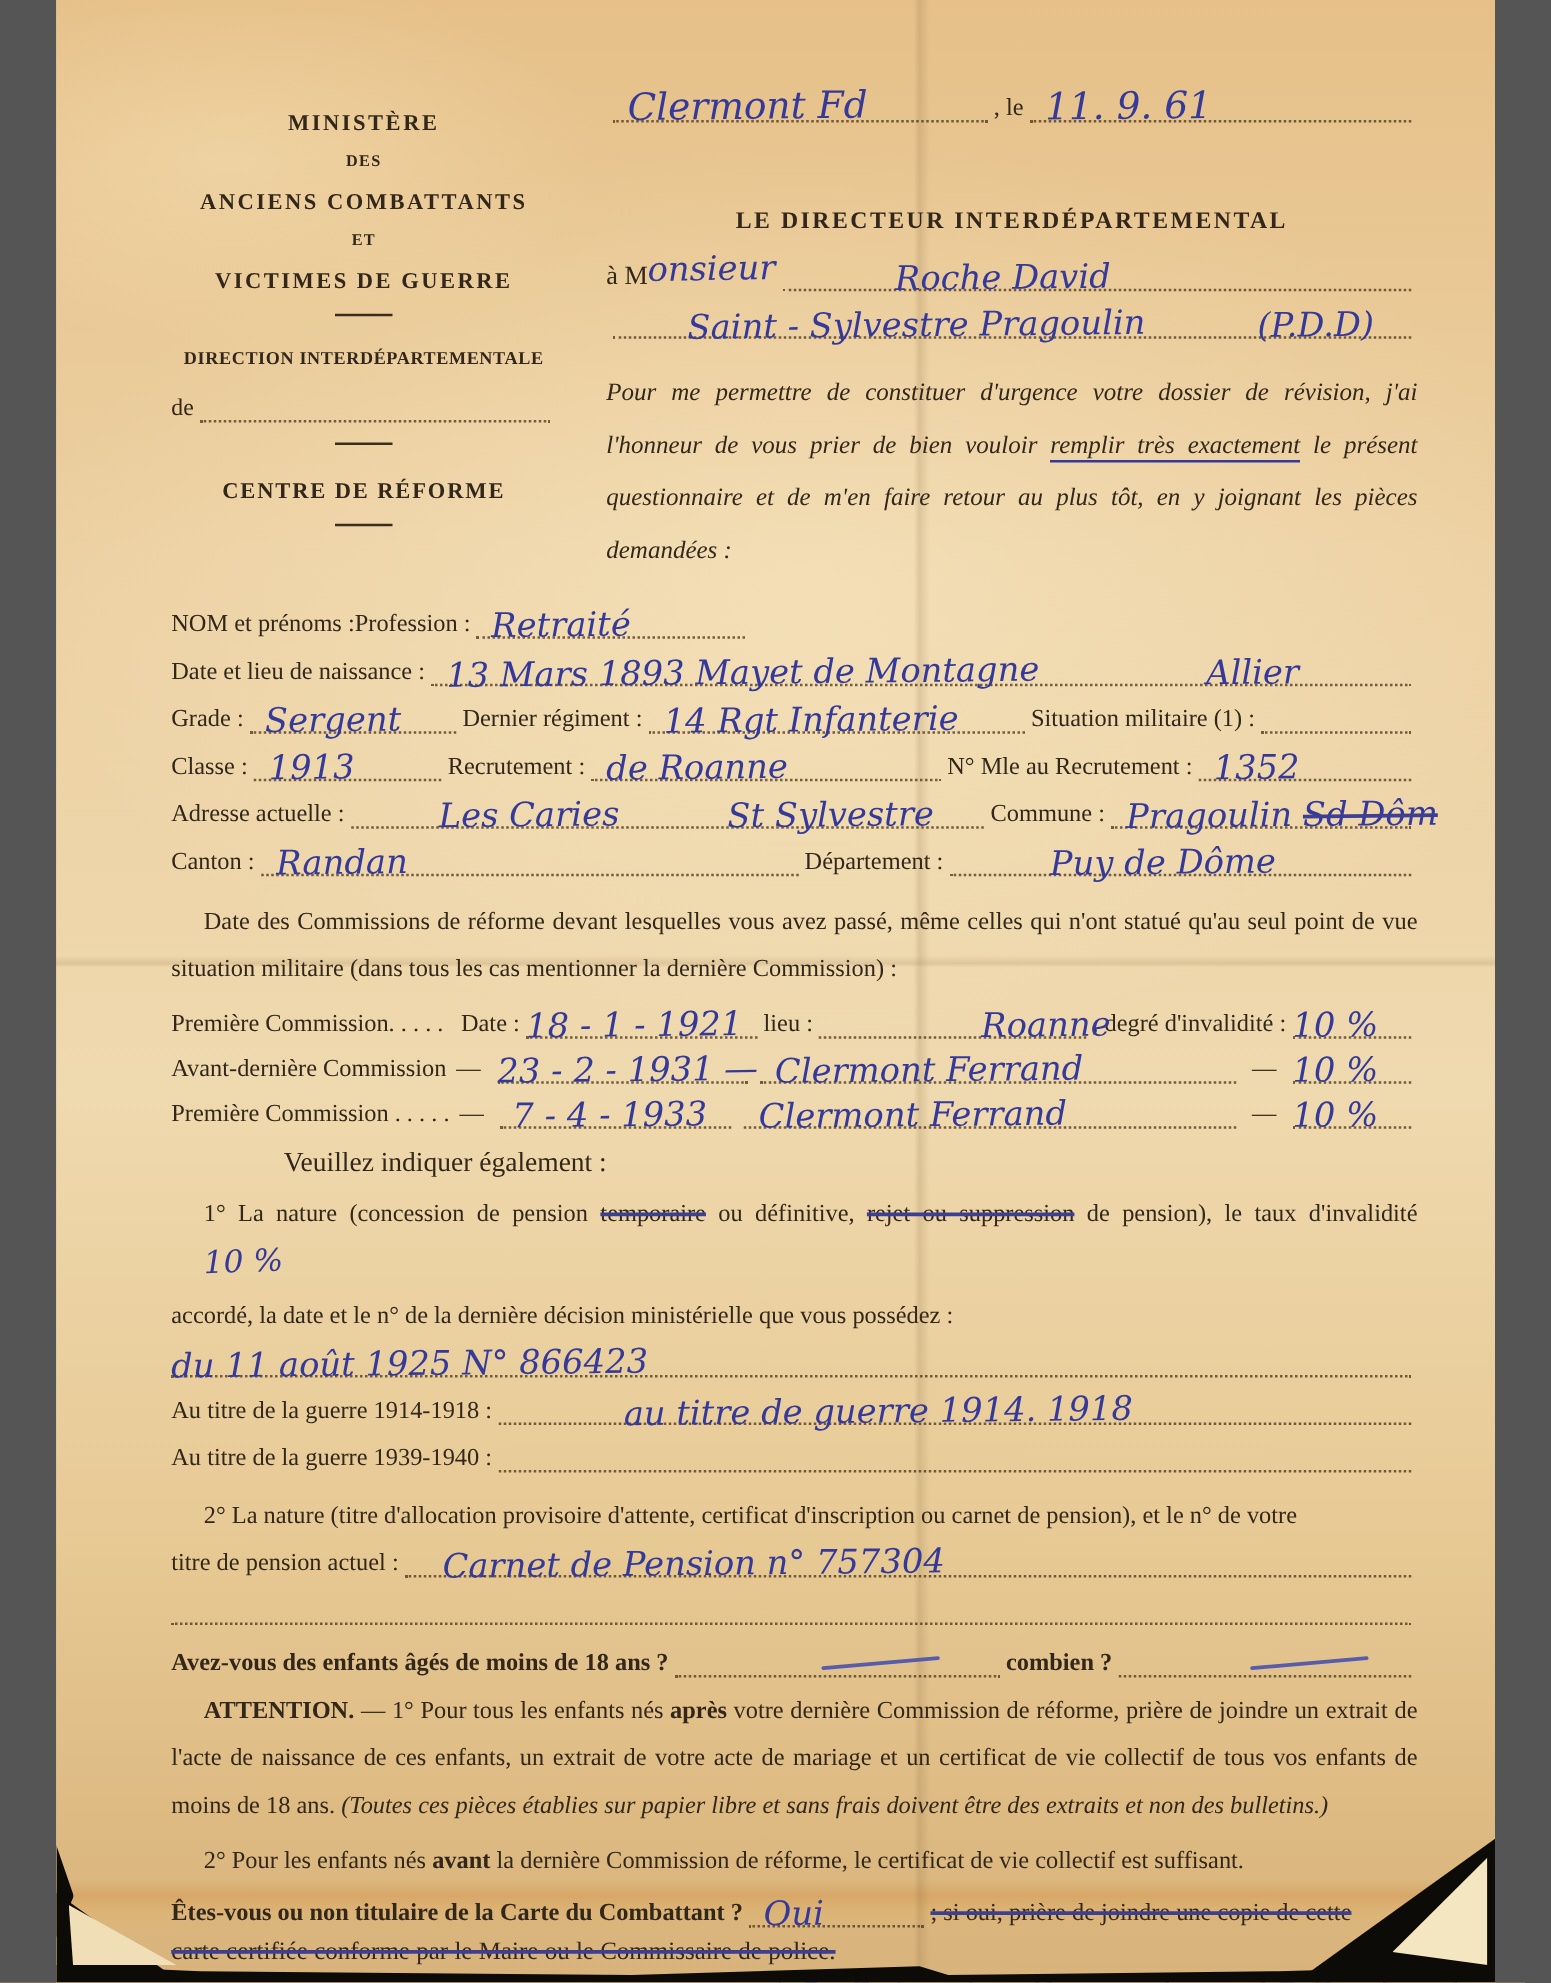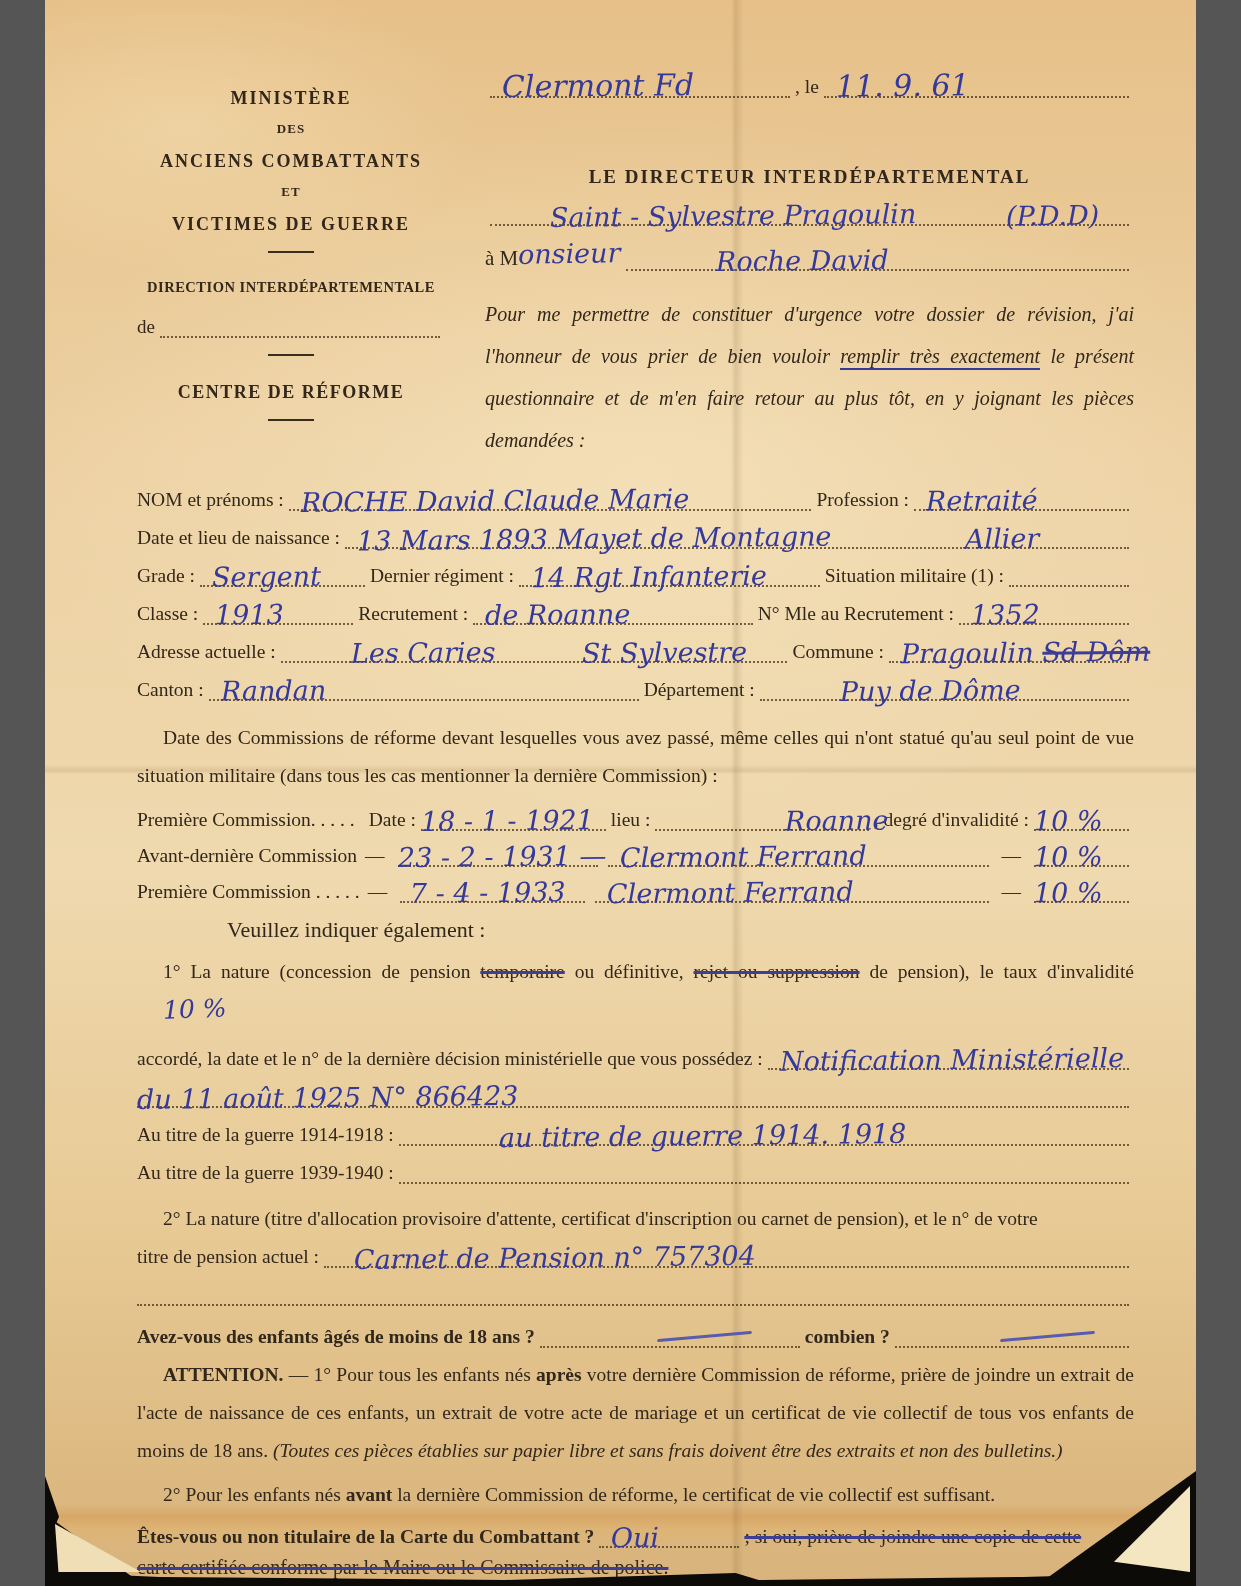--- a/index.html
+++ b/index.html
@@ -120,44 +120,41 @@
             <span class="hw">Clermont Fd</span>
           </span>
           <span class="lbl">, le</span>
           <span class="fill">
             <span class="hw">11. 9. 61</span>
           </span>
         </div>
 
         <div class="director">LE DIRECTEUR INTERDÉPARTEMENTAL</div>
 
-        <div class="row">
-          <span class="fill">
-            <span class="hw" style="left:60px">Saint - Sylvestre Pragoulin</span>
-            <span class="hw right-side">(P.D.D)</span>
-          </span>
-        </div>
         <div class="row addr-row">
           <span class="a-m lbl">à M</span>
             <span class="hw hw-attach">onsieur</span>
           <span class="fill">
             <span class="hw" style="left:90px">Roche David</span>
           </span>
         </div>
+        <div class="row">
+          <span class="fill">
+            <span class="hw" style="left:60px">Saint - Sylvestre Pragoulin</span>
+            <span class="hw right-side">(P.D.D)</span>
+          </span>
+        </div>
 
         <p class="intro"><span>Pour me permettre de constituer d'urgence votre dossier de révision, j'ai l'honneur de vous prier de bien vouloir </span><span class="u-ink">remplir très exactement</span><span> le présent questionnaire et de m'en faire retour au plus tôt, en y joignant les pièces demandées :</span></p>
       </div>
     </div>
 
     <div style="margin-top:22px">
       <div class="row">
         <span class="lbl">NOM et prénoms :</span>
-        <span class="fill">
-            <span class="hw">ROCHE David Claude Marie</span>
-          </span>
         <span class="lbl">Profession :</span>
         <span class="fill" style="flex:0 0 215px">
             <span class="hw">Retraité</span>
           </span>
       </div>
       <div class="row">
         <span class="lbl">Date et lieu de naissance :</span>
         <span class="fill">
           <span class="hw">13 Mars 1893 Mayet de Montagne</span>
           <span class="hw right-side" style="right:90px">Allier</span>
@@ -255,23 +252,20 @@
       <span class="fill" style="flex:0 0 95px">
           <span class="hw" style="left:0">10 %</span>
         </span>
     </div>
 
     <div style="margin-top:14px; padding-left:90px; font-size:22px">Veuillez indiquer également :</div>
 
     <p class="para indent" style="margin-top:10px"><span>1° La nature (concession de pension </span><span class="pen-strike">temporaire</span><span> ou définitive, </span><span class="pen-strike">rejet ou suppression</span><span> de pension), le taux d'invalidité </span><span class="hw hw-inline">10 %</span></p>
     <div class="row" style="margin-top:2px">
       <span class="lbl">accordé, la date et le n° de la dernière décision ministérielle que vous possédez :</span>
-      <span class="fill">
-          <span class="hw">Notification Ministérielle</span>
-        </span>
     </div>
     <div class="row">
       <span class="fill" style="margin-left:0">
           <span class="hw" style="left:0">du 11 août 1925        N° 866423</span>
         </span>
     </div>
     <div class="row">
       <span class="lbl">Au titre de la guerre 1914-1918 :</span>
       <span class="fill">
           <span class="hw" style="left:100px">au titre de guerre 1914. 1918</span>

